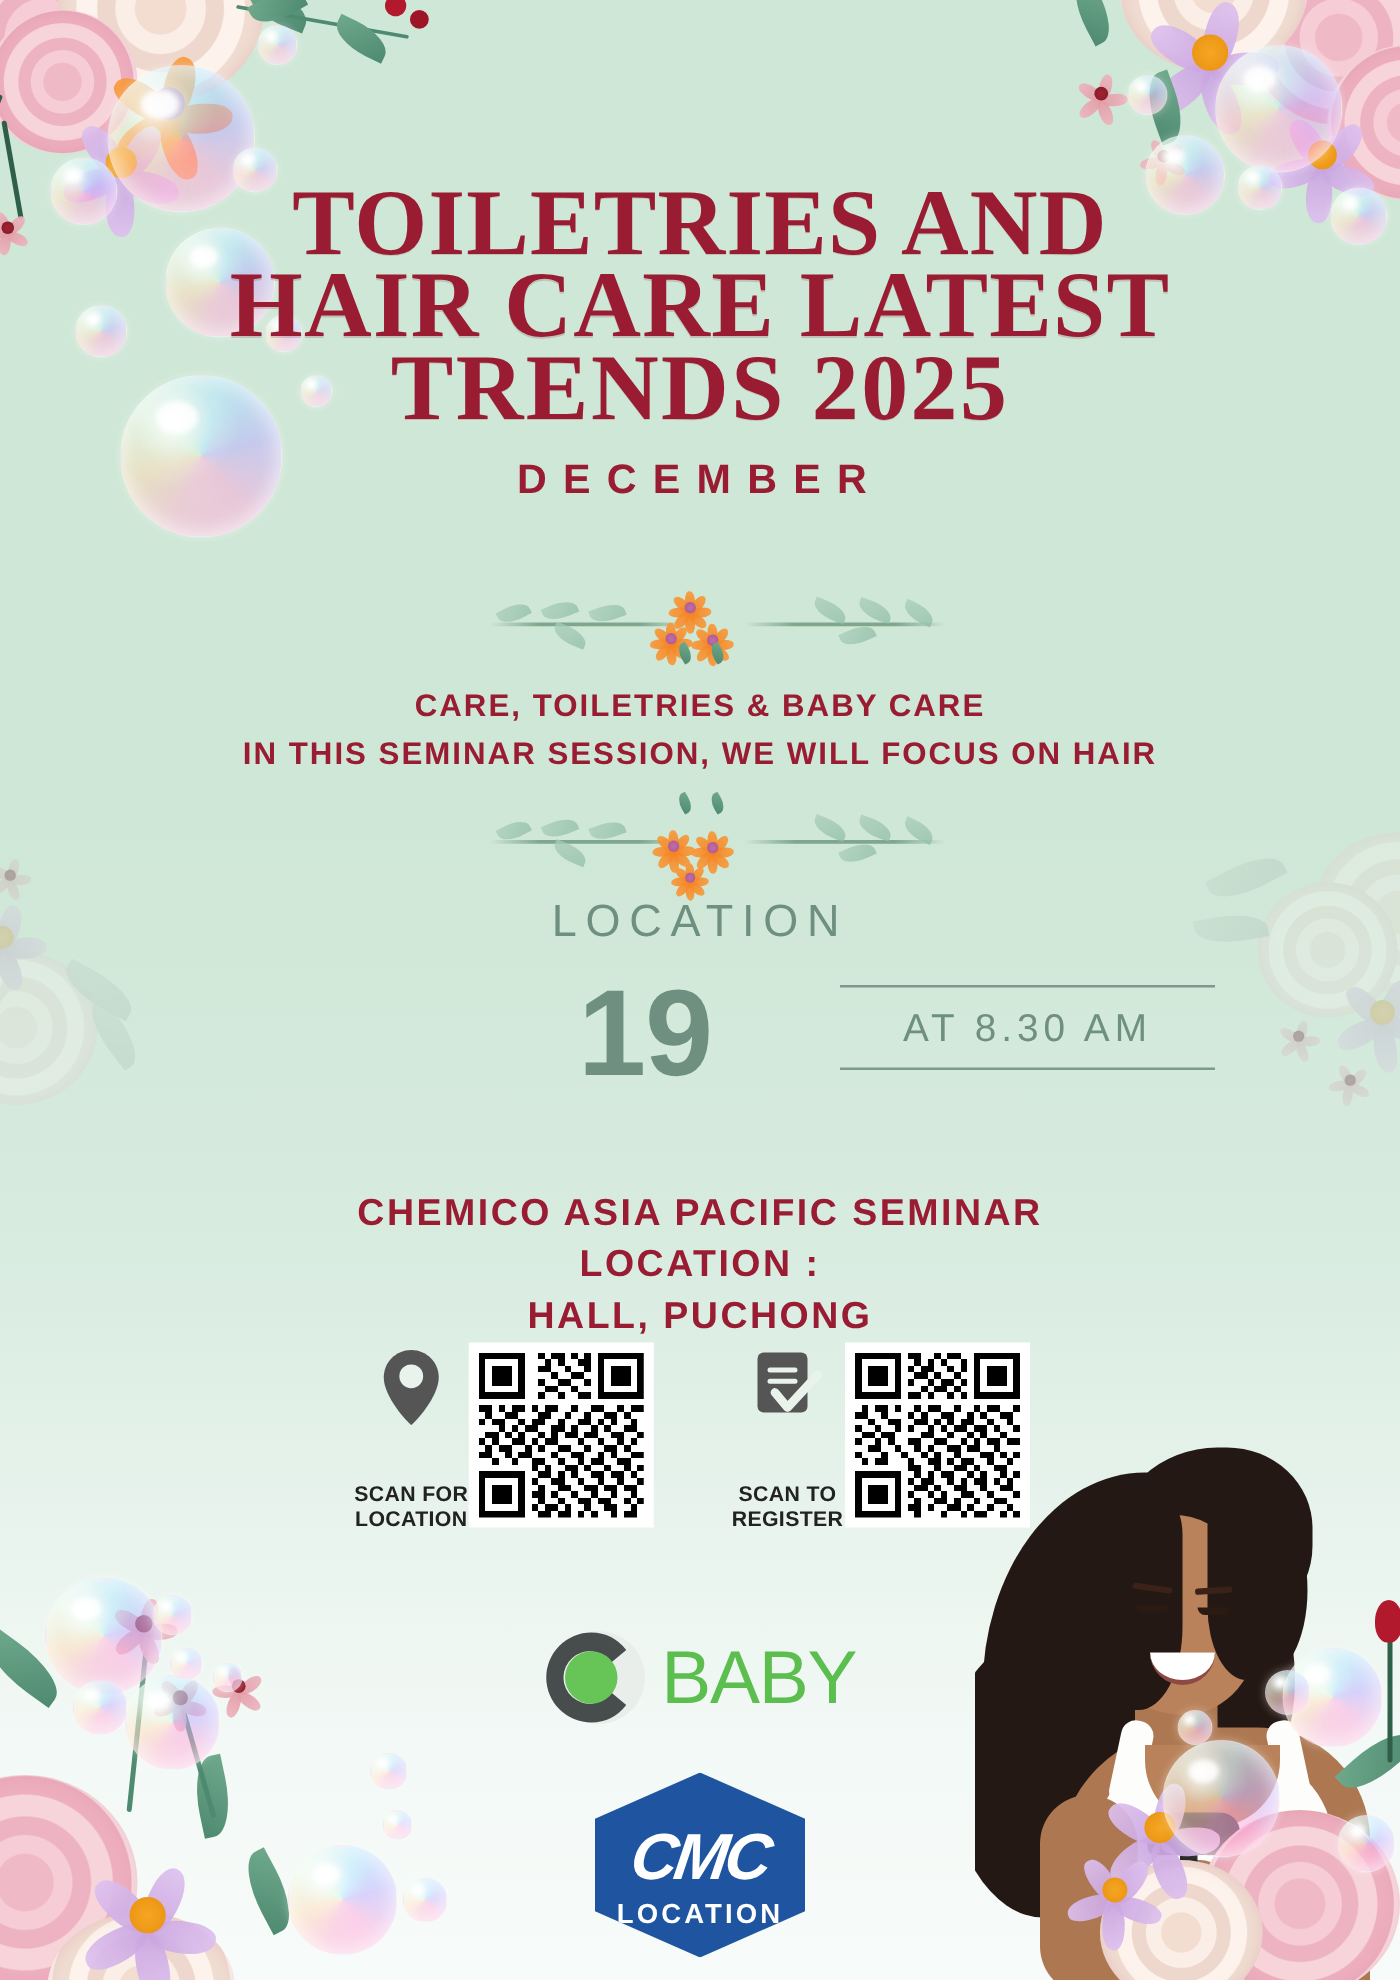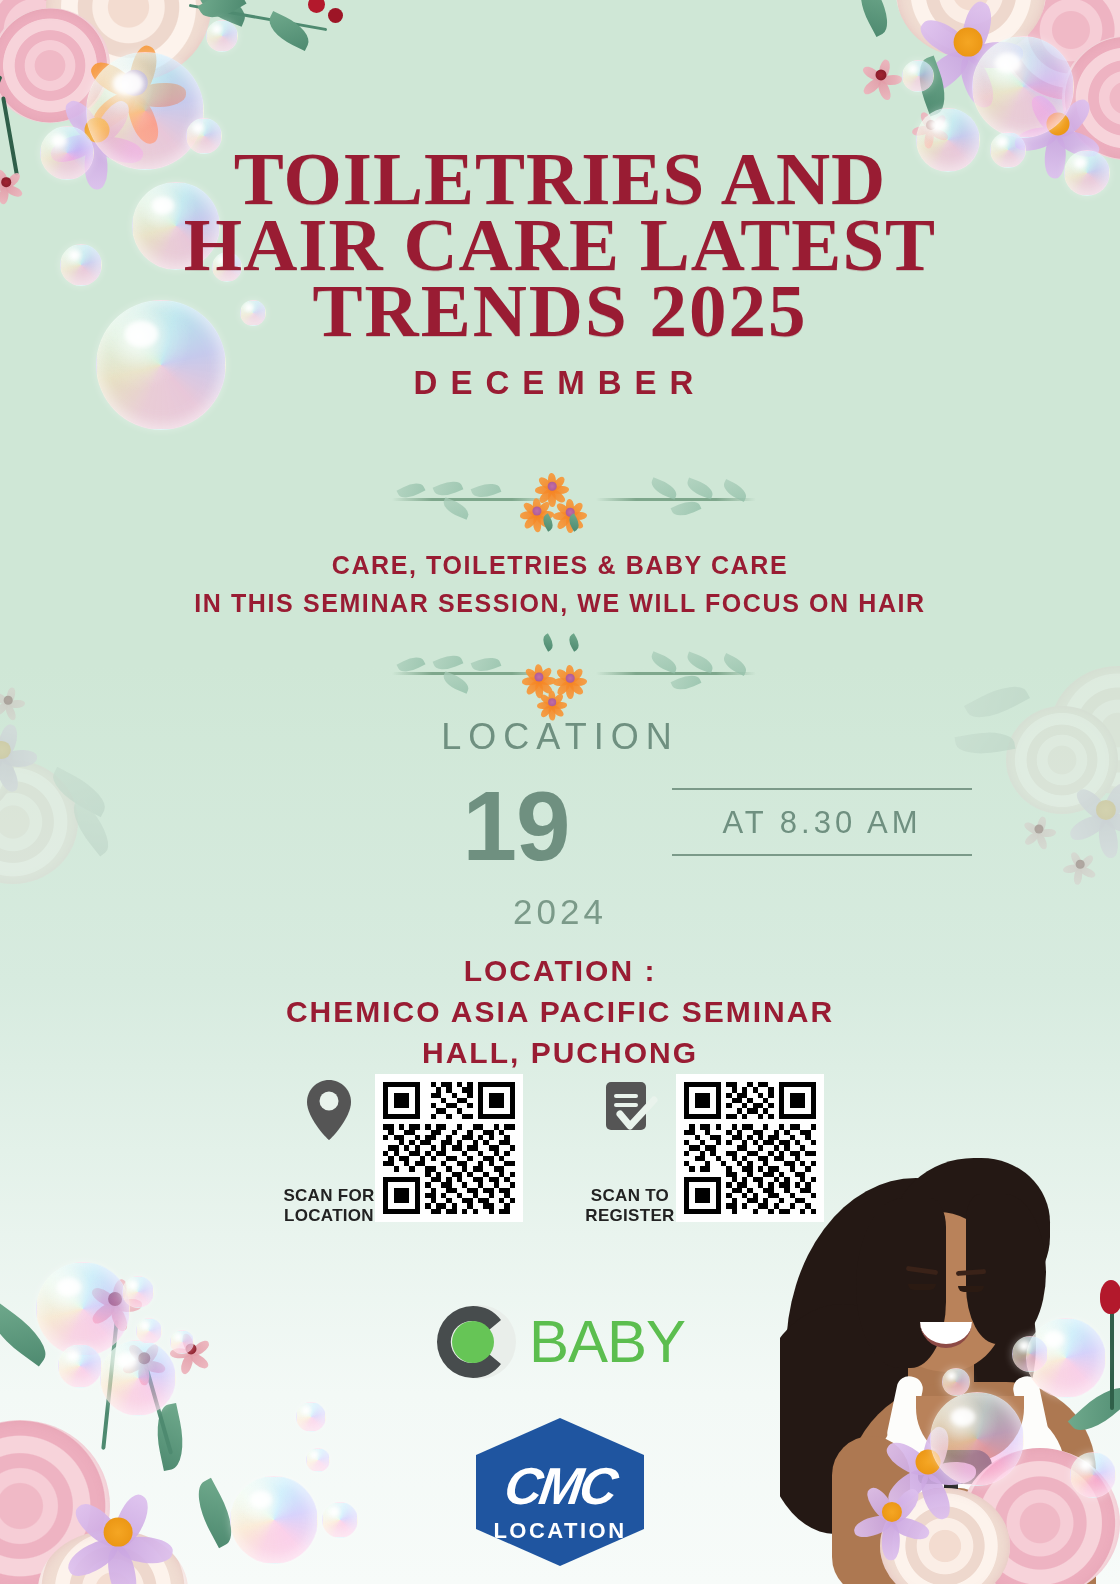--- a/index.html
+++ b/index.html
@@ -552,31 +552,30 @@
         <i style="transform:rotate(225deg)"></i>
         <i style="transform:rotate(270deg)"></i>
         <i style="transform:rotate(315deg)"></i>
         <b></b>
     </div>
   </div>
 
   <div class="date-block">
     <div class="month">LOCATION</div>
     <div class="daynum">19</div>
-    <div class="yearnum">2024</div>
     <div class="side-cell right">
       <div class="rule"></div>
       <div class="txt">AT 8.30 AM</div>
       <div class="rule"></div>
     </div>
   </div>
 
   <div class="location">
+    <div>CHEMICO ASIA PACIFIC SEMINAR</div>
     <div>LOCATION :</div>
-    <div>CHEMICO ASIA PACIFIC SEMINAR</div>
     <div>HALL, PUCHONG</div>
   </div>
 
   <div class="qr-row">
 
     <div class="qr-group reg">
       <div class="qr-left">
         <div class="qr-icon">
           <svg viewBox="0 0 56 64" xmlns="http://www.w3.org/2000/svg">
             <rect x="4" y="4" width="40" height="48" rx="5" fill="#555555"></rect>

